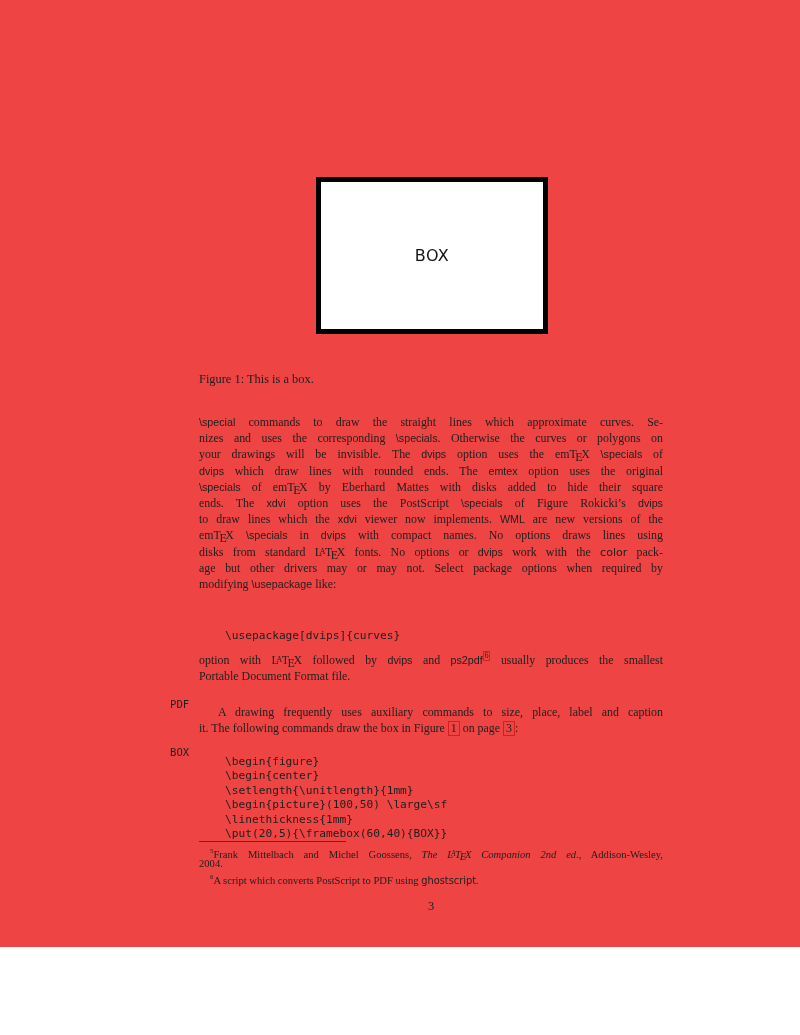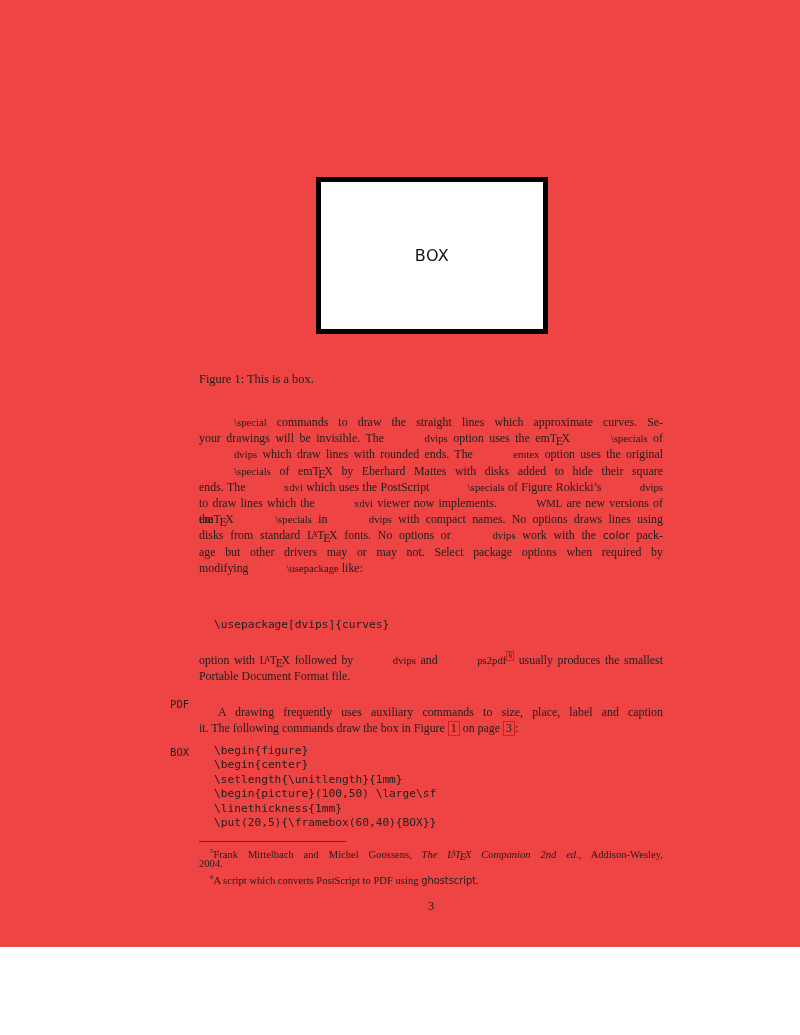--- a/index.html
+++ b/index.html
@@ -13,41 +13,41 @@
             letter-spacing:.4px;color:#141414;}
 
   .caption{position:absolute;left:199px;top:372px;width:464px;font-size:12.4px;}
 
   .para{position:absolute;left:199px;width:464px;line-height:16.2px;}
   .p1{top:414px;} .p2{top:652px;} .p3{top:704px;}
   .line{text-align:justify;text-align-last:justify;height:16.2px;}
   .line.last{text-align-last:left;}
   .line.ind{padding-left:19px;}
 
-  .tt{font-family:Liberation Serif, serif;font-size:.90em;margin-left:35px;}
+  .tt{font-family:Liberation Sans, sans-serif;font-size:.90em;}
   .sf{font-family:"DejaVu Sans","Liberation Sans",sans-serif;font-size:.93em;}
   .it{font-style:italic;}
   .rm{}
 
   .logo{white-space:nowrap;}
   .tE{display:inline-block;transform:translateY(.215em);margin:0 -.118em;}
   .lA{display:inline-block;font-size:.70em;transform:translateY(-.26em);
       margin-left:-.30em;margin-right:-.07em;}
 
   sup.fnref{display:inline-block;font-size:7.5px;line-height:8px;padding:0 1px;
             border:1px solid var(--link,#d21f1f);position:relative;top:-1px;}
   .refbox{display:inline-block;border:1px solid var(--link,#d21f1f);
           padding:0 2px;line-height:1.05;}
   sup.fnmark{font-size:.64em;}
 
   .mlabel{position:absolute;left:170px;
           font-family:"DejaVu Sans Mono","Liberation Mono",monospace;font-size:10.6px;margin-top:44px;}
   .ml-pdf{top:654px;} .ml-box{top:702px;}
 
-  .codeline,.codeblock{position:absolute;left:214px;margin:0;
+  .codeline,.codeblock{position:absolute;left:214px;margin:11px;
           font-family:"DejaVu Sans Mono","Liberation Mono",monospace;
           font-size:11.2px;color:var(--text,#1e1e1e);}
   .codeline{top:618px;line-height:14px;}
   .codeblock{top:744px;line-height:14.4px;}
 
   .fnrule{position:absolute;left:199px;top:841px;width:147px;height:1px;background:#3a3a3a;}
   .footnotes{position:absolute;left:199px;top:844px;width:464px;
              font-size:10.6px;line-height:13.2px;}
   .footnotes .line{height:13.2px;}
   .footnotes .line.ind{padding-left:11px;}
@@ -60,24 +60,25 @@
 <div id="page">
 
   <div class="figbox">
     <span class="boxlabel">BOX</span>
   </div>
 
   <div class="caption">Figure 1: This is a box.</div>
 
   <div class="para p1">
       <div class="line"><span class="tt">\special</span><span class="rm"> commands to draw the straight lines which approximate curves. Se-</span></div>
+      <div class="line"><span class="rm">nizes and uses the corresponding </span><span class="tt">\specials</span><span class="rm">. Otherwise the curves or polygons on</span></div>
       <div class="line"><span class="rm">your drawings will be invisible. The </span><span class="tt">dvips</span><span class="rm"> option uses the em</span><span class="logo">T<span class="tE">E</span>X</span><span class="rm"> </span><span class="tt">\specials</span><span class="rm"> of</span></div>
       <div class="line"><span class="tt">dvips</span><span class="rm"> which draw lines with rounded ends. The </span><span class="tt">emtex</span><span class="rm"> option uses the original</span></div>
       <div class="line"><span class="tt">\specials</span><span class="rm"> of em</span><span class="logo">T<span class="tE">E</span>X</span><span class="rm"> by Eberhard Mattes with disks added to hide their square</span></div>
-      <div class="line"><span class="rm">ends. The </span><span class="tt">xdvi</span><span class="rm"> which uses the PostScript </span><span class="tt">\specials</span><span class="rm"> of Figure Rokicki’s </span><span class="tt">dvips</span></div>
+      <div class="line"><span class="rm">ends. The </span><span class="tt">xdvi</span><span class="rm"> option uses the PostScript </span><span class="tt">\specials</span><span class="rm"> of Figure Rokicki’s </span><span class="tt">dvips</span></div>
       <div class="line"><span class="rm">to draw lines which the </span><span class="tt">xdvi</span><span class="rm"> viewer now implements. </span><span class="tt">WML</span><span class="rm"> are new versions of the</span></div>
       <div class="line"><span class="rm">em</span><span class="logo">T<span class="tE">E</span>X</span><span class="rm"> </span><span class="tt">\specials</span><span class="rm"> in </span><span class="tt">dvips</span><span class="rm"> with compact names. No options draws lines using</span></div>
       <div class="line"><span class="rm">disks from standard </span><span class="logo">L<span class="lA">A</span>T<span class="tE">E</span>X</span><span class="rm"> fonts. No options or </span><span class="tt">dvips</span><span class="rm"> work with the </span><span class="sf">color</span><span class="rm"> pack-</span></div>
       <div class="line"><span class="rm">age but other drivers may or may not. Select package options when required by</span></div>
       <div class="line last"><span class="rm">modifying </span><span class="tt">\usepackage</span><span class="rm"> like:</span></div>
     </div>
 
   <pre class="codeline">\usepackage[dvips]{curves}</pre>
 
   <div class="mlabel ml-pdf">PDF</div>

